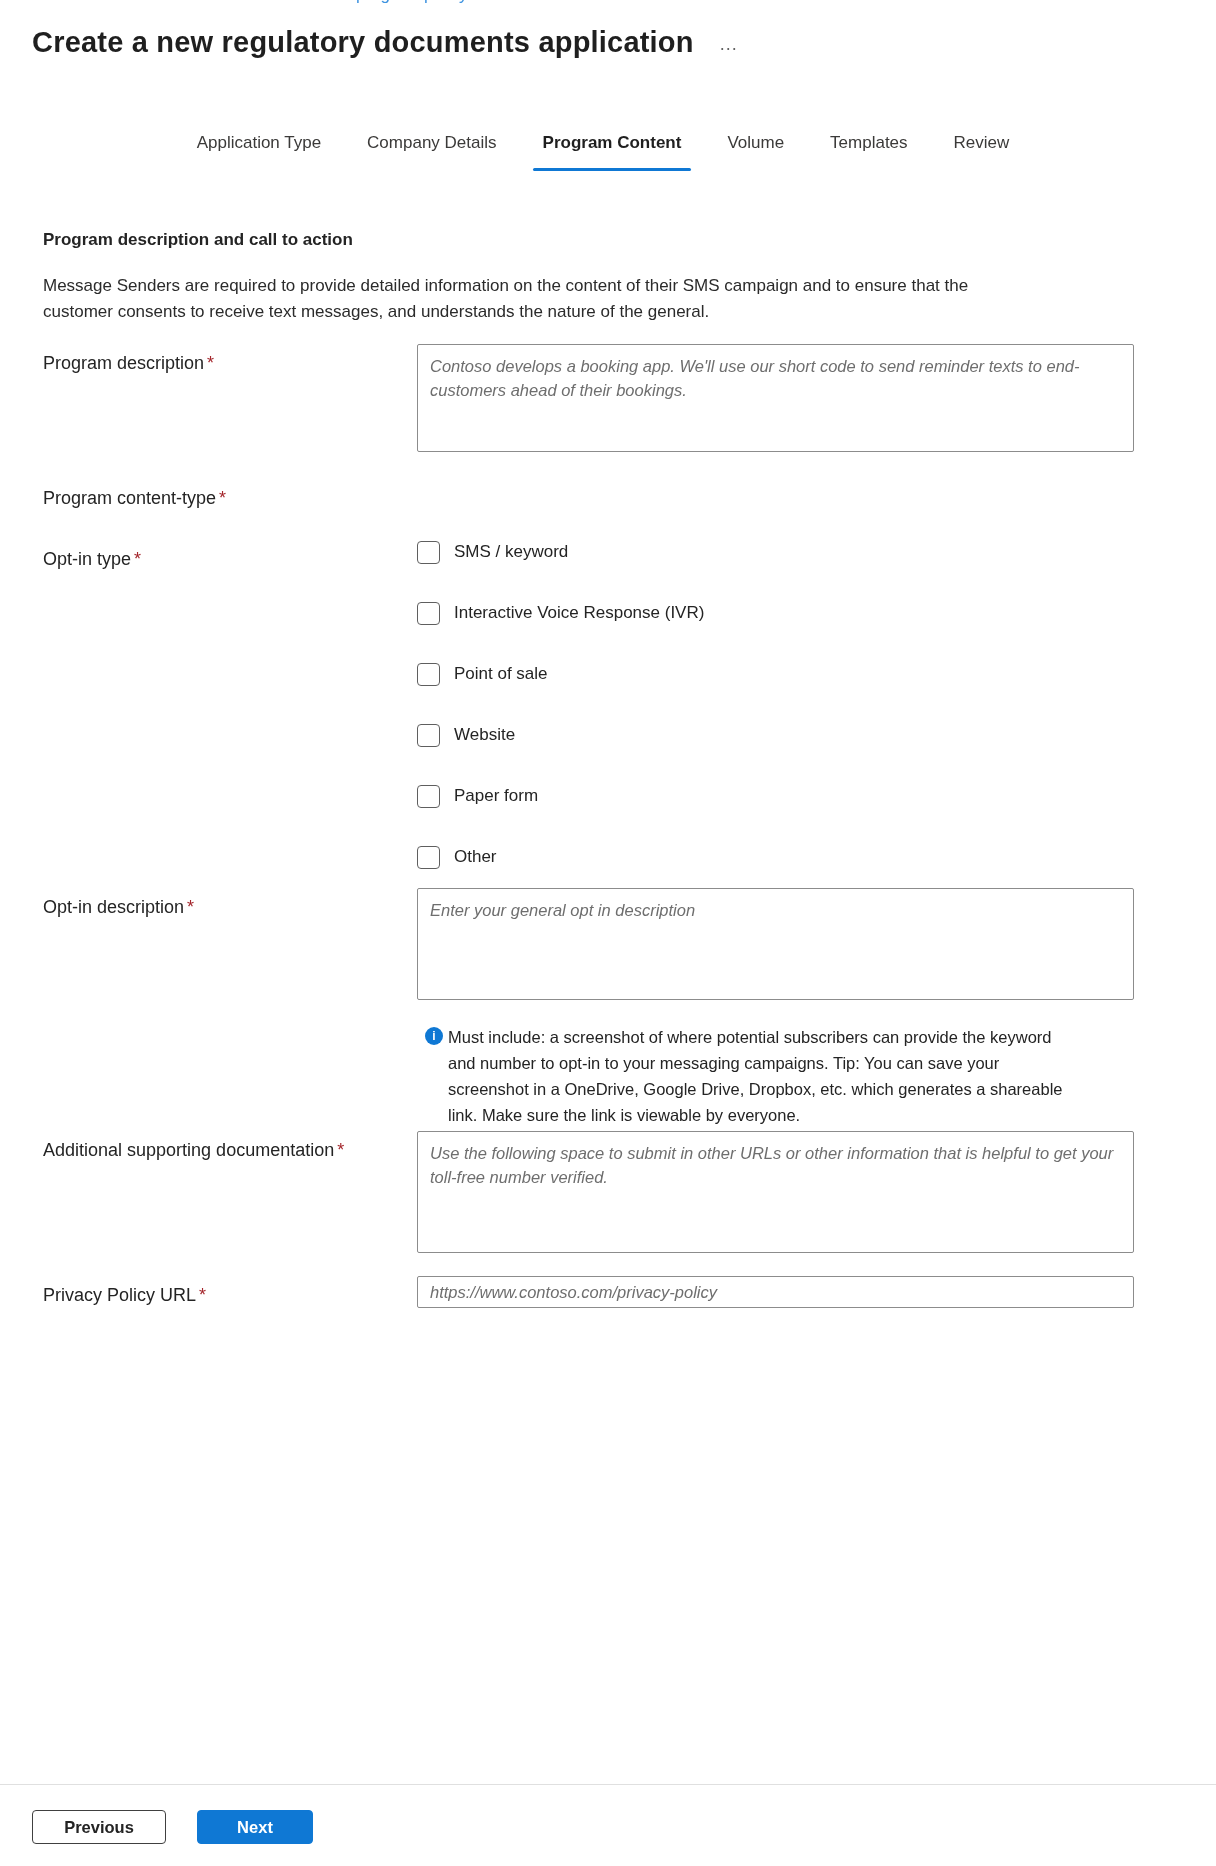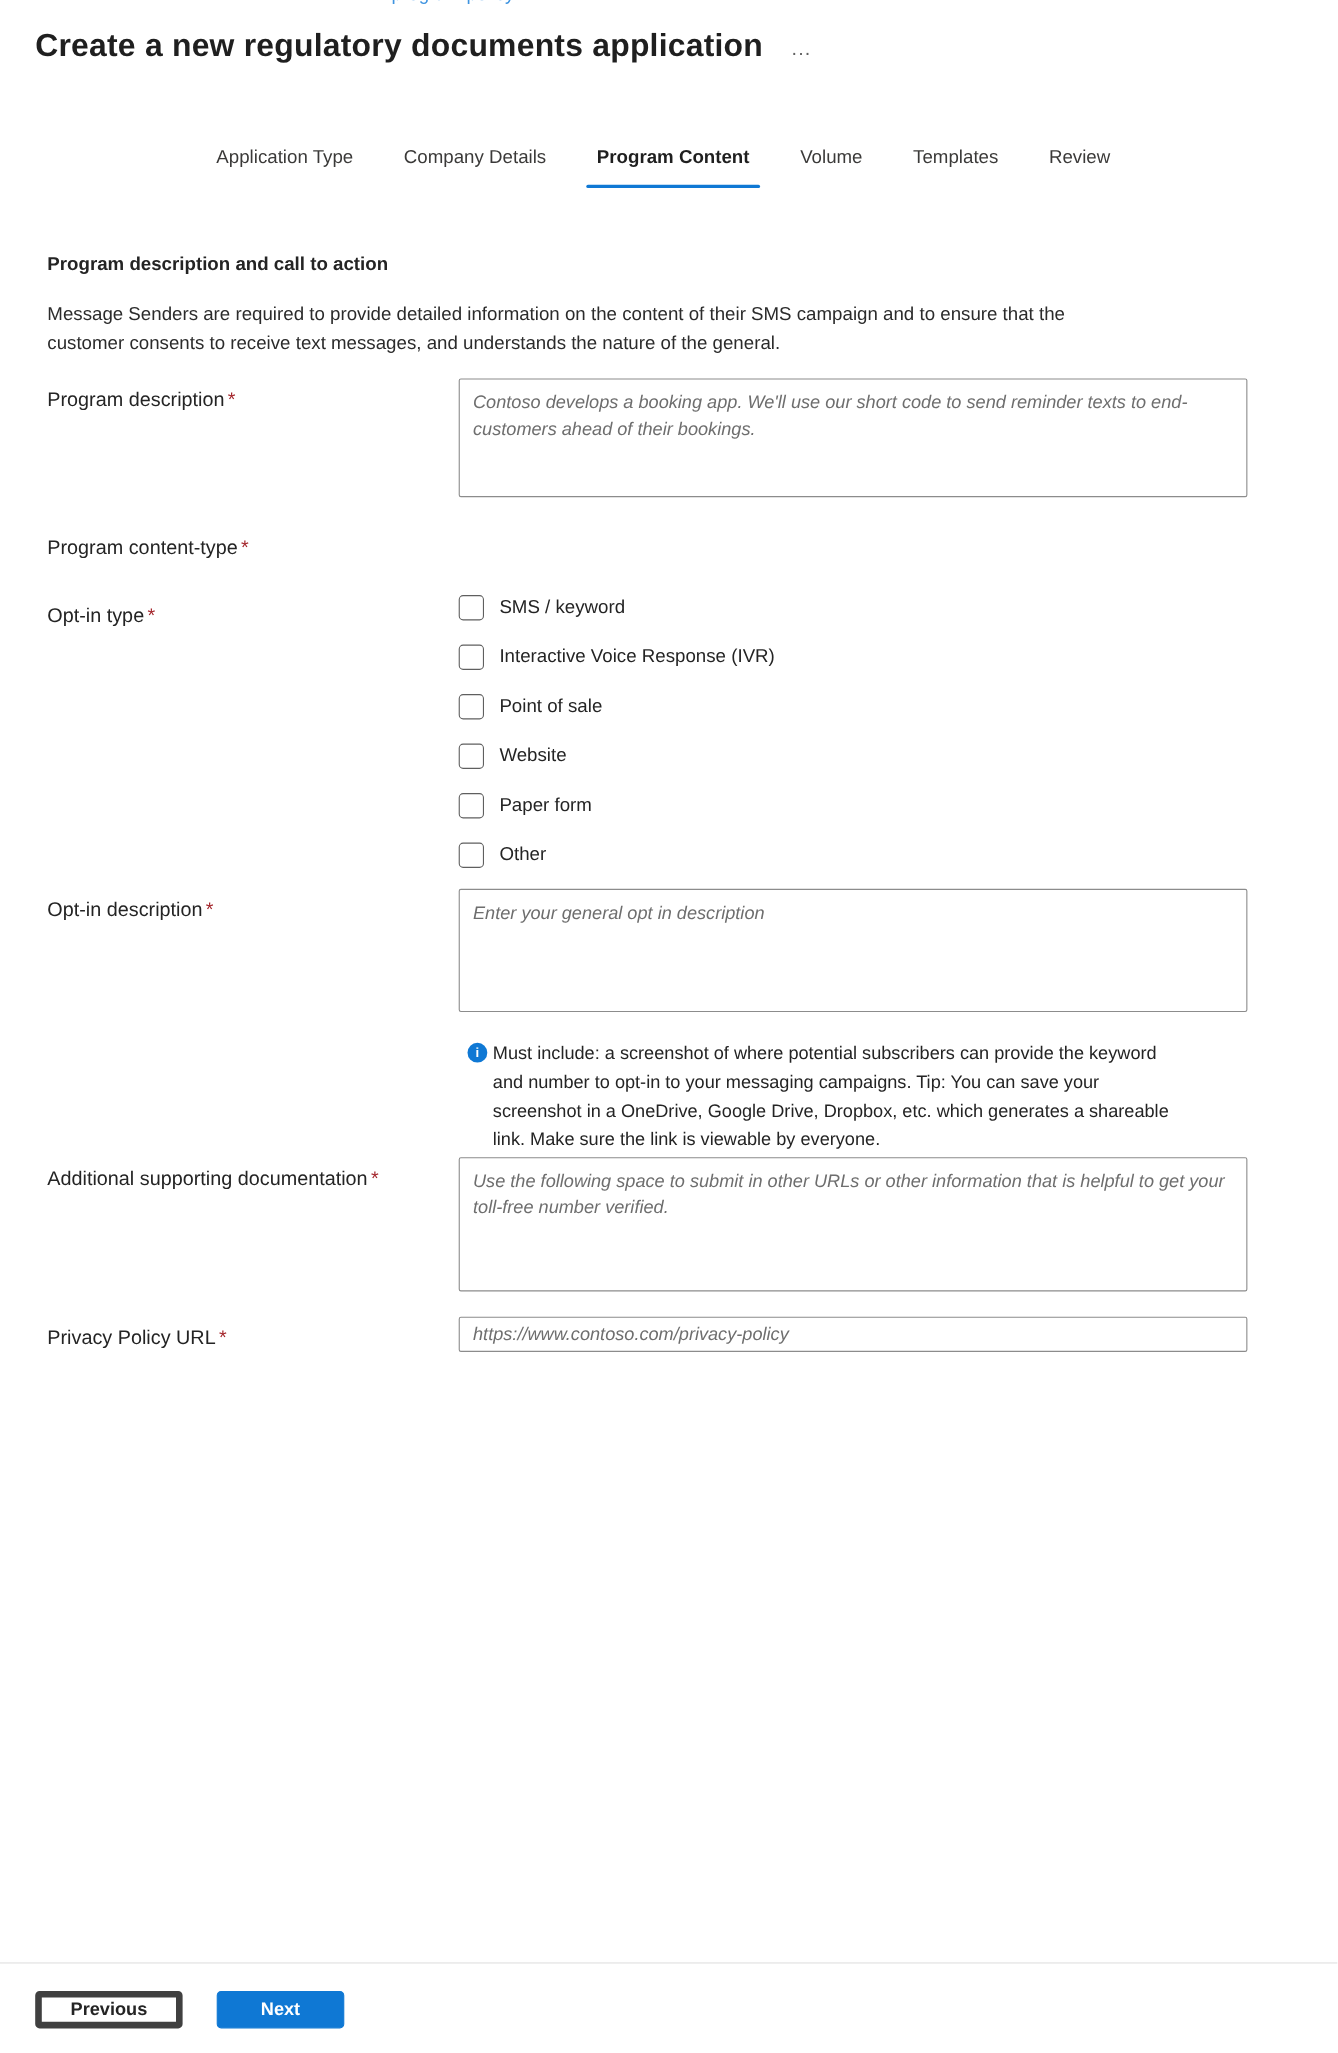--- a/index.html
+++ b/index.html
@@ -83,21 +83,21 @@
   .dropdown {
     width: 717px; height: 32px;
     border: 1px solid #8c8c8c; border-radius: 2px;
     display: flex; align-items: center;
     padding: 0 12px; cursor: pointer; background: #fff;
   }
   .dropdown-value { flex: 1; font-size: 16.5px; color: #5c5c5c; }
   .chevron { width: 16px; height: 16px; flex: none; }
 
   
-  .checkbox-group { display: flex; flex-direction: column; }
+  .checkbox-group { display: flex; flex-direction: column; gap: 16px; }
   .checkbox-row { display: flex; align-items: center; height: 24px; margin-bottom: 21px; cursor: pointer; }
   .checkbox-row:last-child { margin-bottom: 0; }
   .checkbox-box {
     width: 23px; height: 23px; flex: none;
     border: 1px solid #5f5f5f; border-radius: 4px; background: #fff;
   }
   .checkbox-label { margin-left: 14px; font-size: 17px; color: #242424; }
 
   
   .info-block { display: flex; margin-top: 20px; padding-left: 8px; width: 690px; }
@@ -111,21 +111,21 @@
   .info-text { margin-left: 5px; font-size: 16.5px; line-height: 26px; color: #242424; }
 
   
   .footer-divider { position: absolute; left: 0; top: 1784px; width: 1216px; height: 1px; background: #e0e0e0; }
   .footer { position: absolute; left: 32px; top: 1810px; display: flex; }
   .btn {
     height: 34px; border-radius: 4px; font-size: 16.5px; font-weight: 700;
     font-family: "Liberation Sans", sans-serif; cursor: pointer;
     display: inline-flex; align-items: center; justify-content: center;
   }
-  .btn-previous { width: 134px; background: #fff; border: 6px solid #404040; color: #242424; margin-right: 31px; }
+  .btn-previous { width: 134px; background: #fff; border: 1px solid #404040; color: #242424; margin-right: 31px; }
   .btn-next { width: 116px; background: #0f78d4; border: 1px solid #0f78d4; color: #ffffff; }
 </style>
 </head>
 <body>
 
 <div class="clipped-link-wrap">
   <a href="#">program policy</a>
 </div>
 
 <div class="header">

